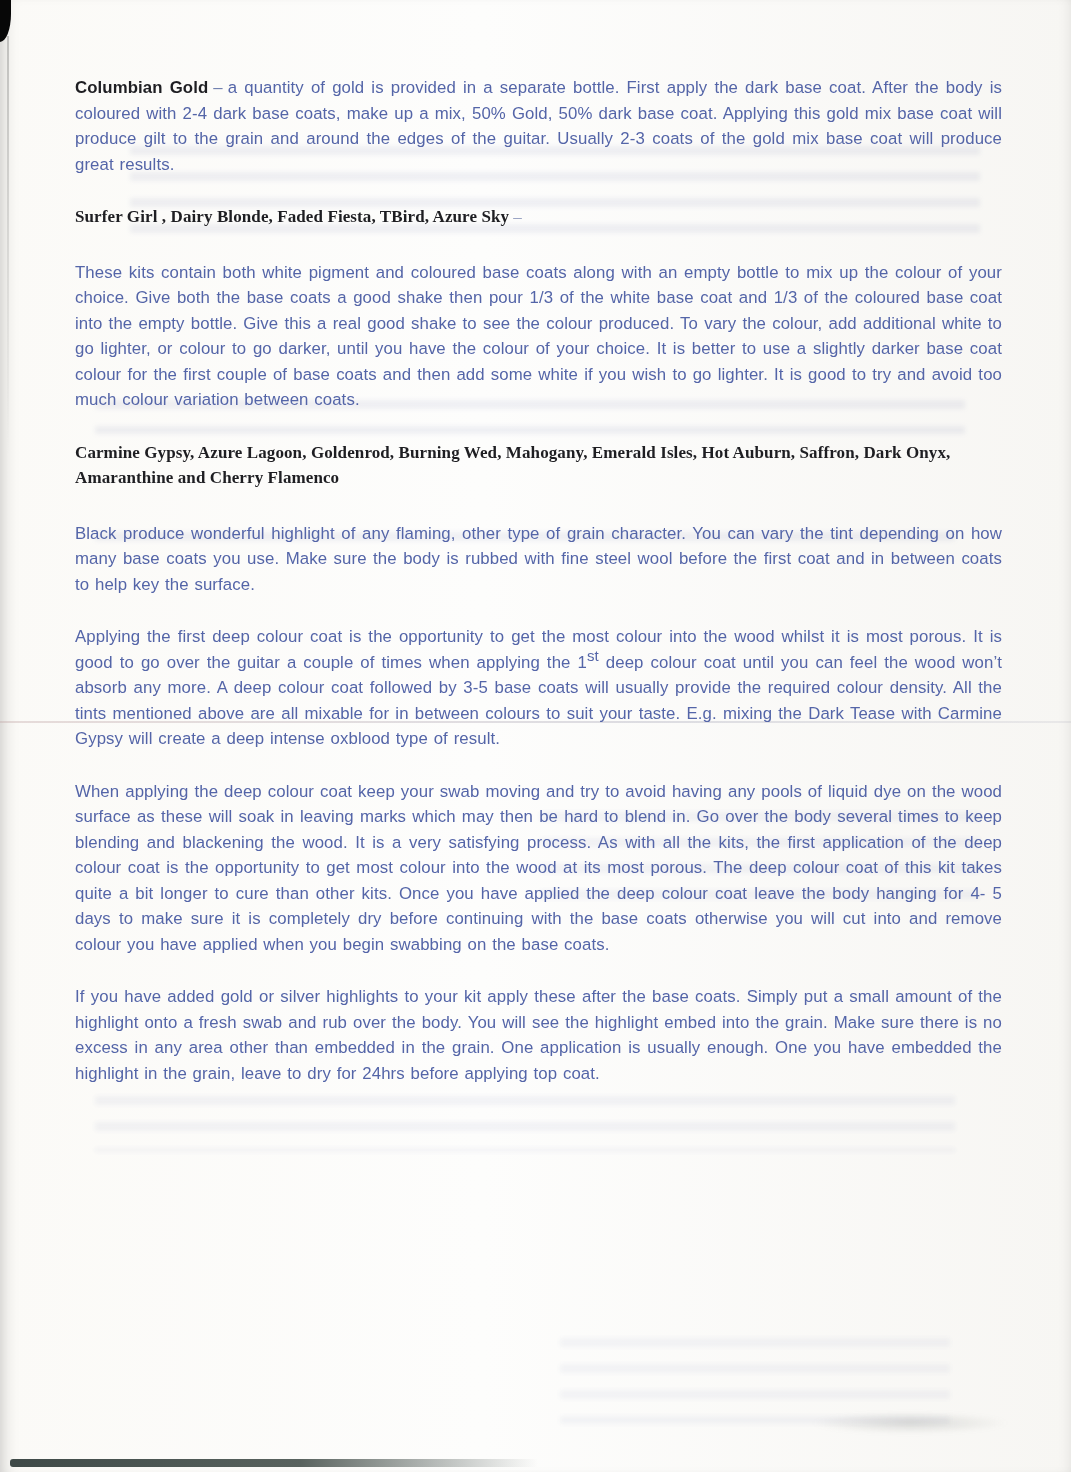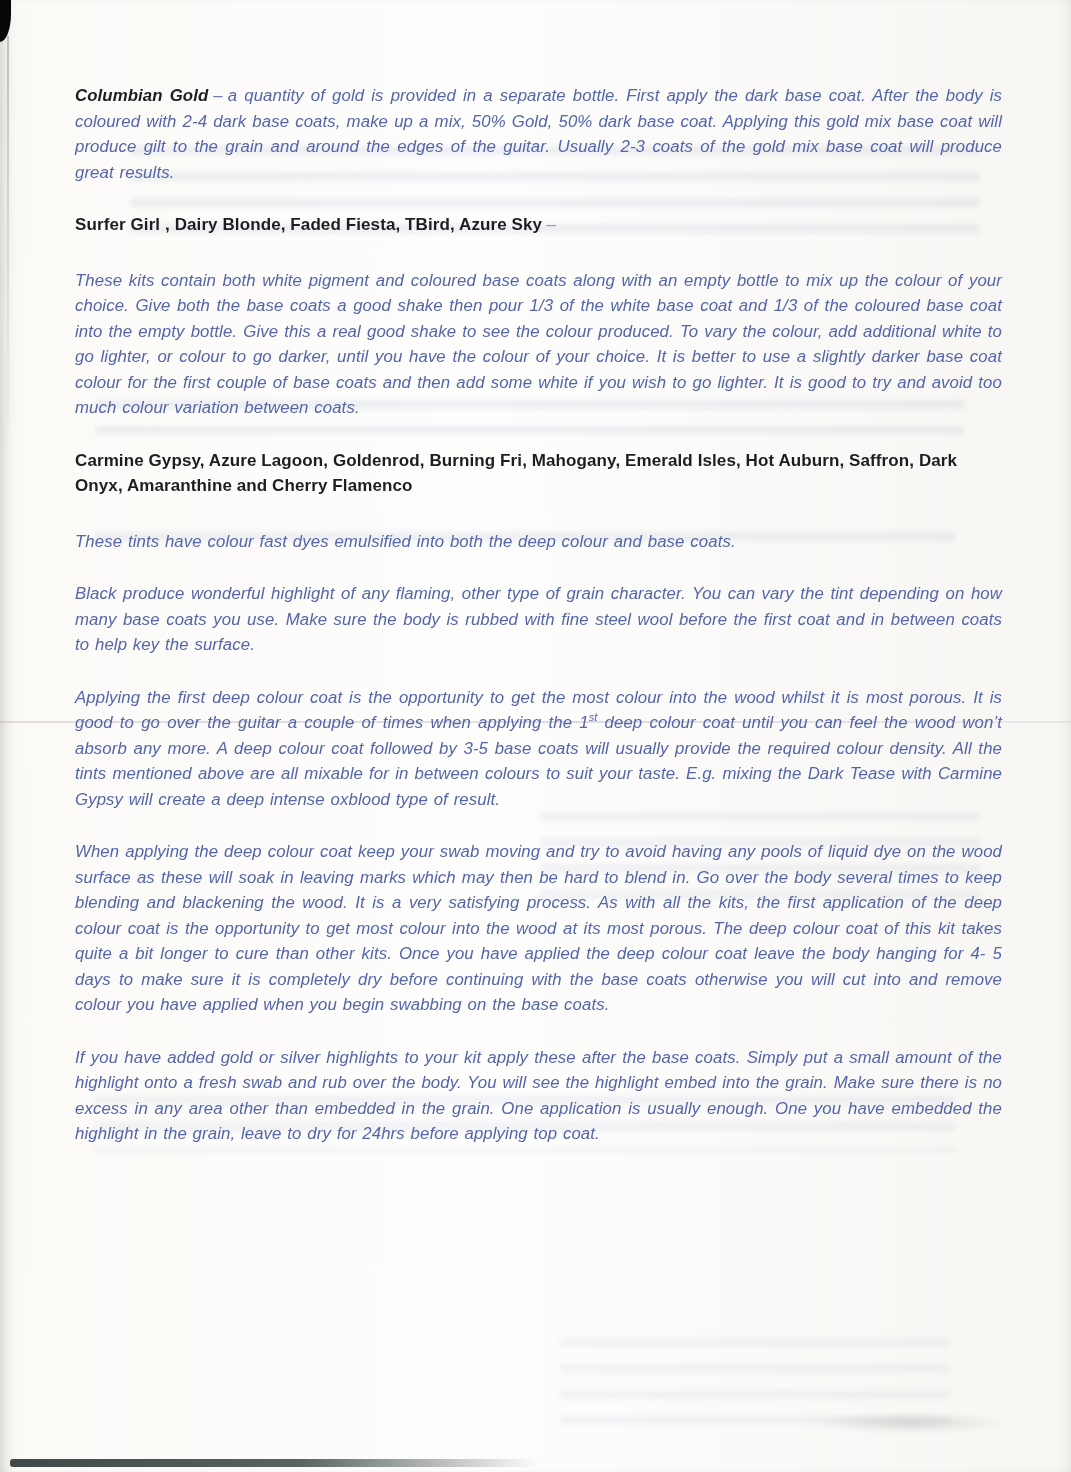--- a/index.html
+++ b/index.html
@@ -18,37 +18,37 @@
   .content {
     position:absolute;
     left:75px; top:71px;
     width:927px;
   }
   .para {
     font-size:16.8px;
     line-height:25.5px;
     color:#5465a8;
     text-align:justify;
-    margin:12px 0 27px 0;
+    margin:4px 0 27px 0;
     letter-spacing:.1px;
     word-spacing:1px;
-    font-style:italic;
   }
   .heading {
     font-size:17px;
     line-height:25.5px;
     font-weight:bold;
     color:#1e1e22;
     margin:0 0 30px 0;
     letter-spacing:.1px;
+    font-family:Liberation Serif, serif;
   }
   .lead-title { font-weight:bold; color:#1e1e22; }
   .lead-dash { color:#6f7fae; padding:0 5px; }
   .heading-dash { font-weight:normal; color:#8a96ba; padding-left:4px; }
-  sup { font-size:11px; line-height:0; }
+  sup { font-size:15px; line-height:0; }
 
   
   .corner-black {
     position:absolute; left:0; top:0;
     width:11px; height:42px;
     background:#070707;
     border-bottom-right-radius:14px 36px;
   }
   .edge-line {
     position:absolute; left:7px; top:36px;
@@ -104,23 +104,22 @@
   <div class="bottom-bar"></div>
 
   <div class="content">
 
     <p class="para"><span class="lead-title">Columbian Gold</span><span class="lead-dash">–</span><span>a quantity of gold is provided in a separate bottle. First apply the dark base coat.  After the body is coloured with 2-4 dark base coats, make up a mix, 50% Gold, 50% dark base coat.  Applying this gold mix base coat will produce gilt to the grain and around the edges of the guitar. Usually 2-3 coats of the gold mix base coat will produce great results.</span></p>
 
     <h2 class="heading"><span>Surfer Girl , Dairy Blonde, Faded Fiesta, TBird, Azure Sky</span><span class="heading-dash">–</span></h2>
 
     <p class="para">These kits contain both white pigment and coloured base coats along with an empty bottle to mix up the colour of your choice. Give both the base coats a good shake then pour 1/3 of the white base coat and 1/3 of the coloured base coat into the empty bottle. Give this a real good shake to see the colour produced. To vary the colour, add additional white to go lighter, or colour to go darker, until you have the colour of your choice. It is better to use a slightly darker base coat colour for the first couple of base coats and then add some white if you wish to go lighter. It is good to try and avoid too much colour variation between coats.</p>
 
-    <h2 class="heading">Carmine Gypsy, Azure Lagoon, Goldenrod, Burning Fri, Mahogany, Emerald Isles, Hot Auburn, Saffron, Dark Onyx, Amaranthine and Cherry Flamenco</h2>
+    <h2 class="heading">Carmine Gypsy, Azure Lagoon, Goldenrod, Burning Wed, Mahogany, Emerald Isles, Hot Auburn, Saffron, Dark Onyx, Amaranthine and Cherry Flamenco</h2>
 
-    <p class="para">These tints have colour fast dyes emulsified into both the deep colour and base coats.</p>
 
     <p class="para">Black produce wonderful highlight of any flaming, other type of grain character. You can vary the tint depending on how many base coats you use. Make sure the body is rubbed with fine steel wool before the first coat and in between coats to help key the surface.</p>
 
     <p class="para"><span>Applying the first deep colour coat is the opportunity to get the most colour into the wood whilst it is most porous. It is good to go over the guitar a couple of times when applying the 1</span><sup>st</sup><span> deep colour coat until you can feel the wood won’t absorb any more. A deep colour coat followed by 3-5 base coats will usually provide the required colour density.  All the tints mentioned above are all mixable for in between colours to suit your taste. E.g. mixing the Dark Tease with Carmine Gypsy will create a deep intense oxblood type of result.</span></p>
 
 
     <p class="para">When applying the deep colour coat keep your swab moving and try to avoid having any pools of liquid dye on the wood surface as these will soak in leaving marks which may then be hard to blend in. Go over the body several times to keep blending and blackening the wood. It is a very satisfying process. As with all the kits, the first application of the deep colour coat is the opportunity to get most colour into the wood at its most porous. The deep colour coat of this kit takes quite a bit longer to cure than other kits. Once you have applied the deep colour coat leave the body hanging for 4- 5 days to make sure it is completely dry before continuing with the base coats otherwise you will cut into and remove colour you have applied when you begin swabbing on the base coats.</p>
 
 
     <p class="para">If you have added gold or silver highlights to your kit apply these after the base coats. Simply put a small amount of the highlight onto a fresh swab and rub over the body. You will see the highlight embed into the grain. Make sure there is no excess in any area other than embedded in the grain.  One application is usually enough. One you have embedded the highlight in the grain, leave to dry for 24hrs before applying top coat.</p>

